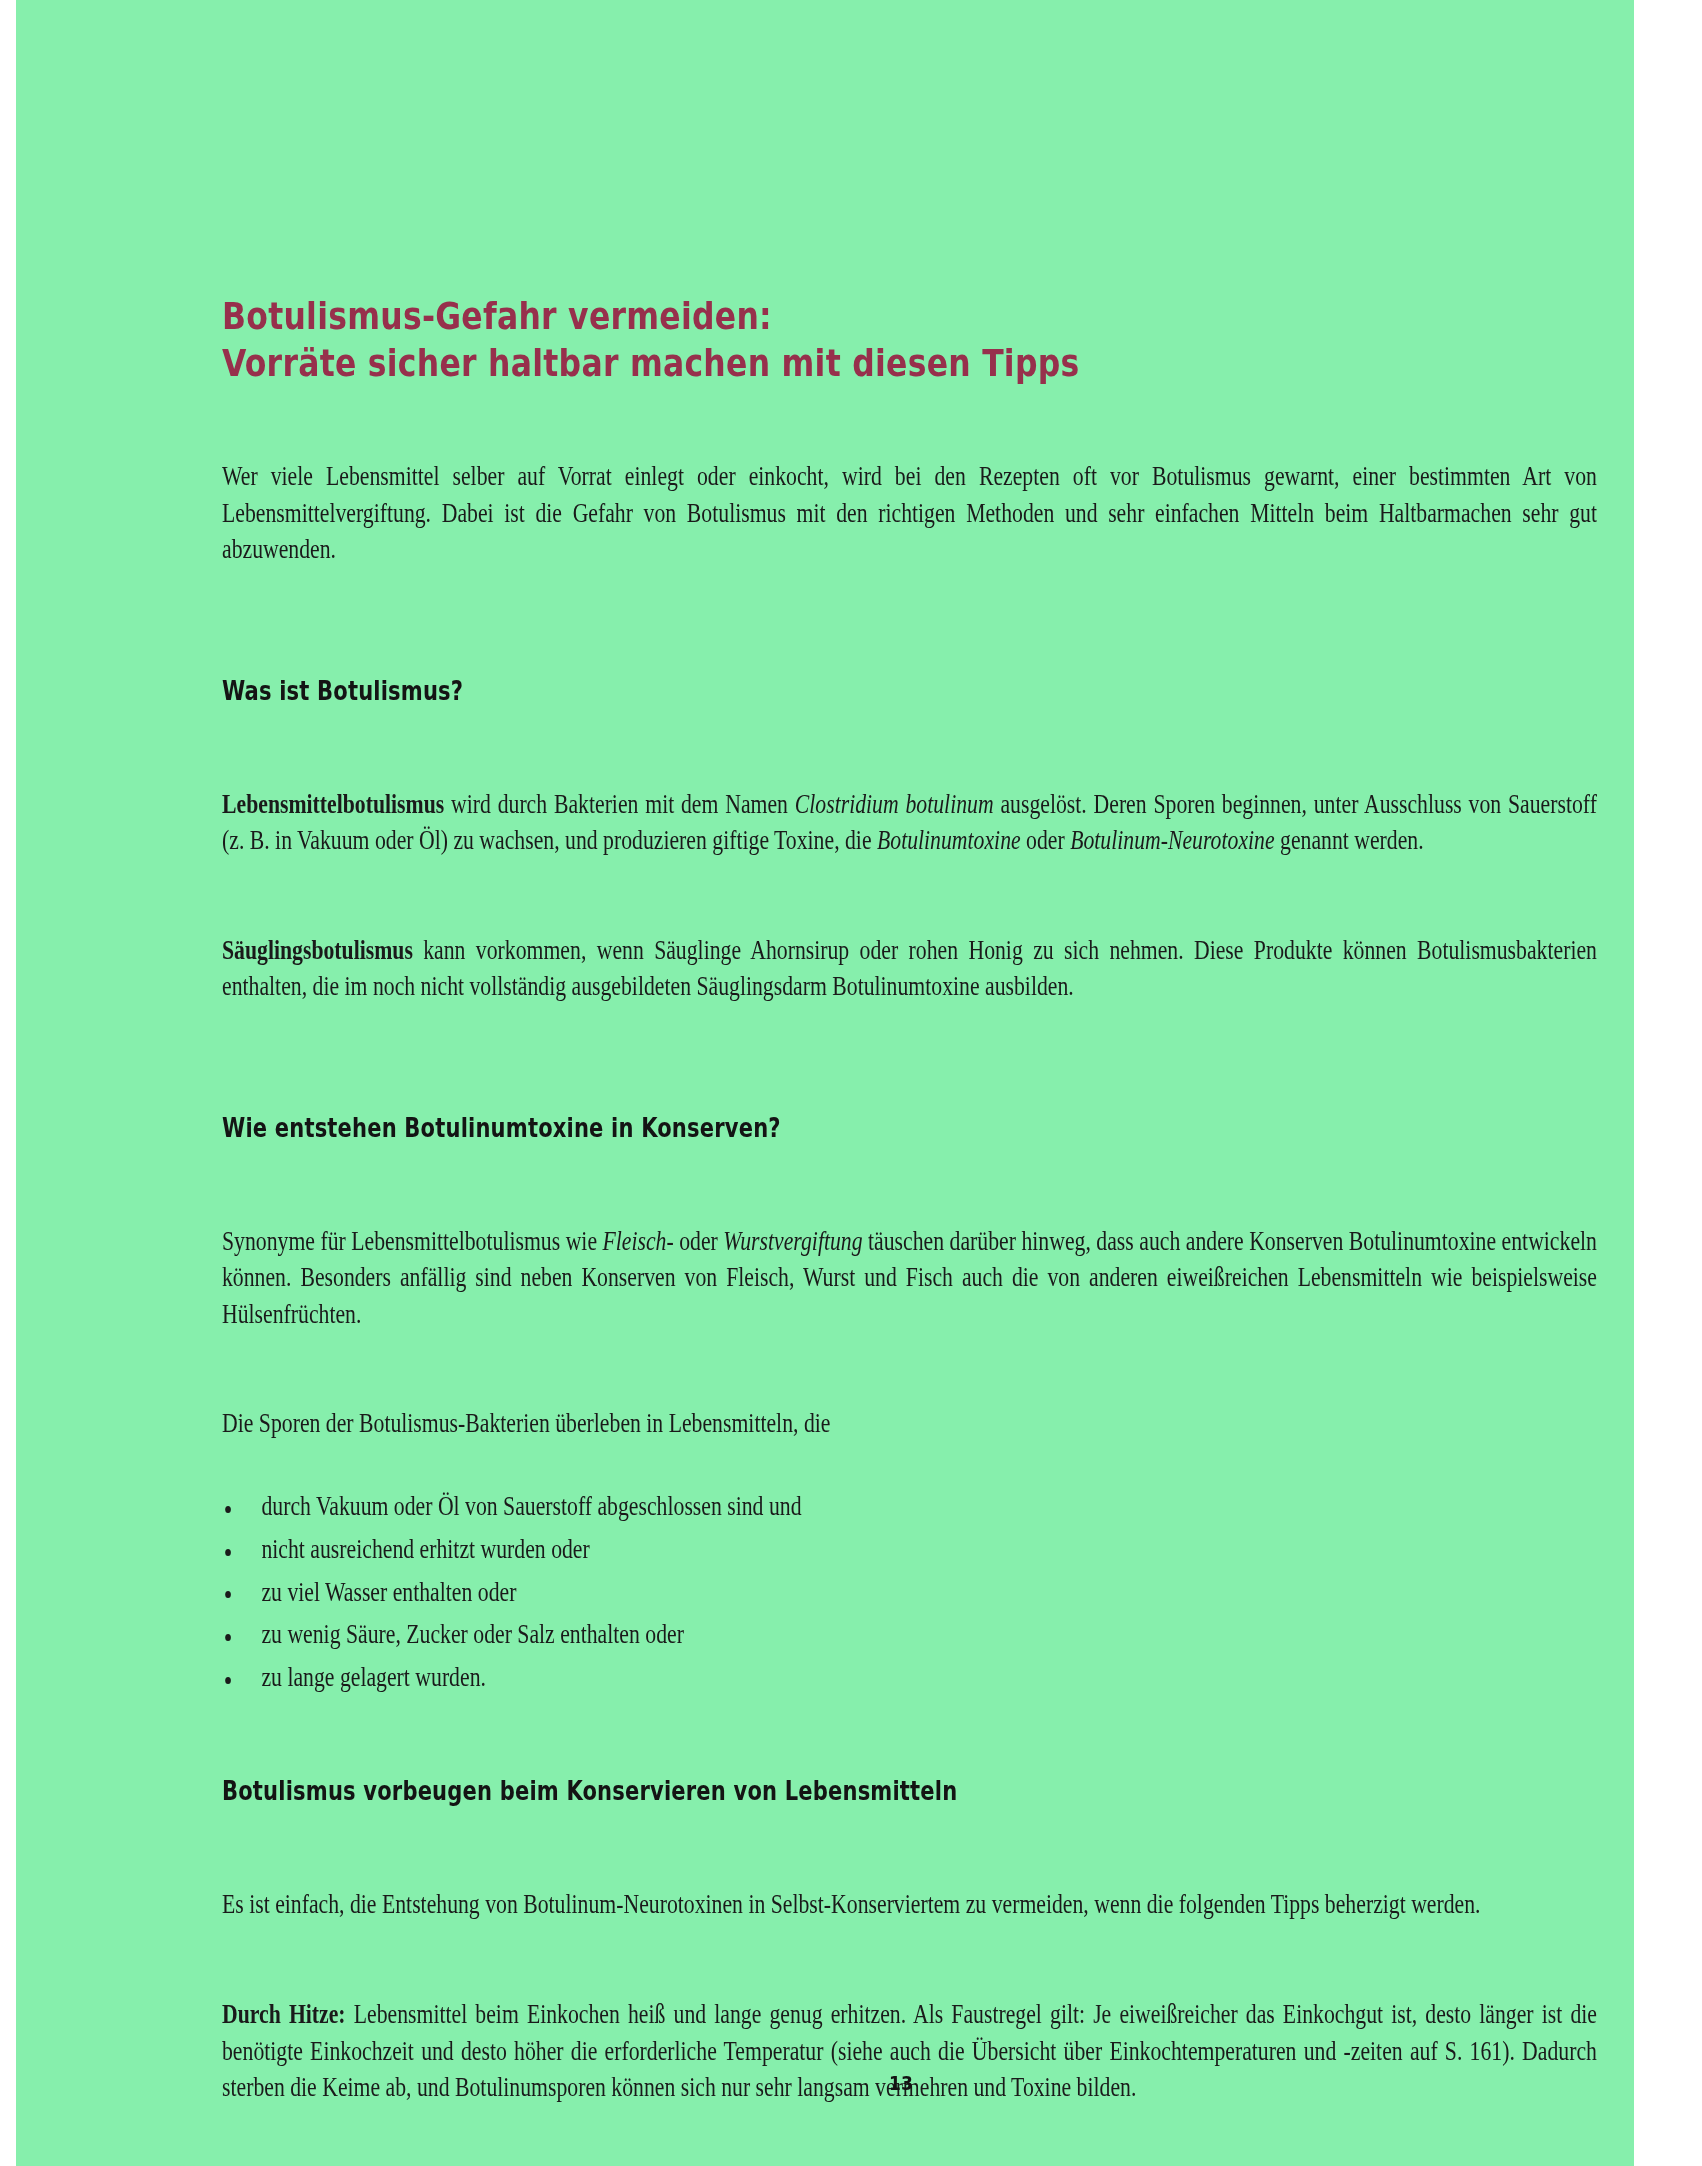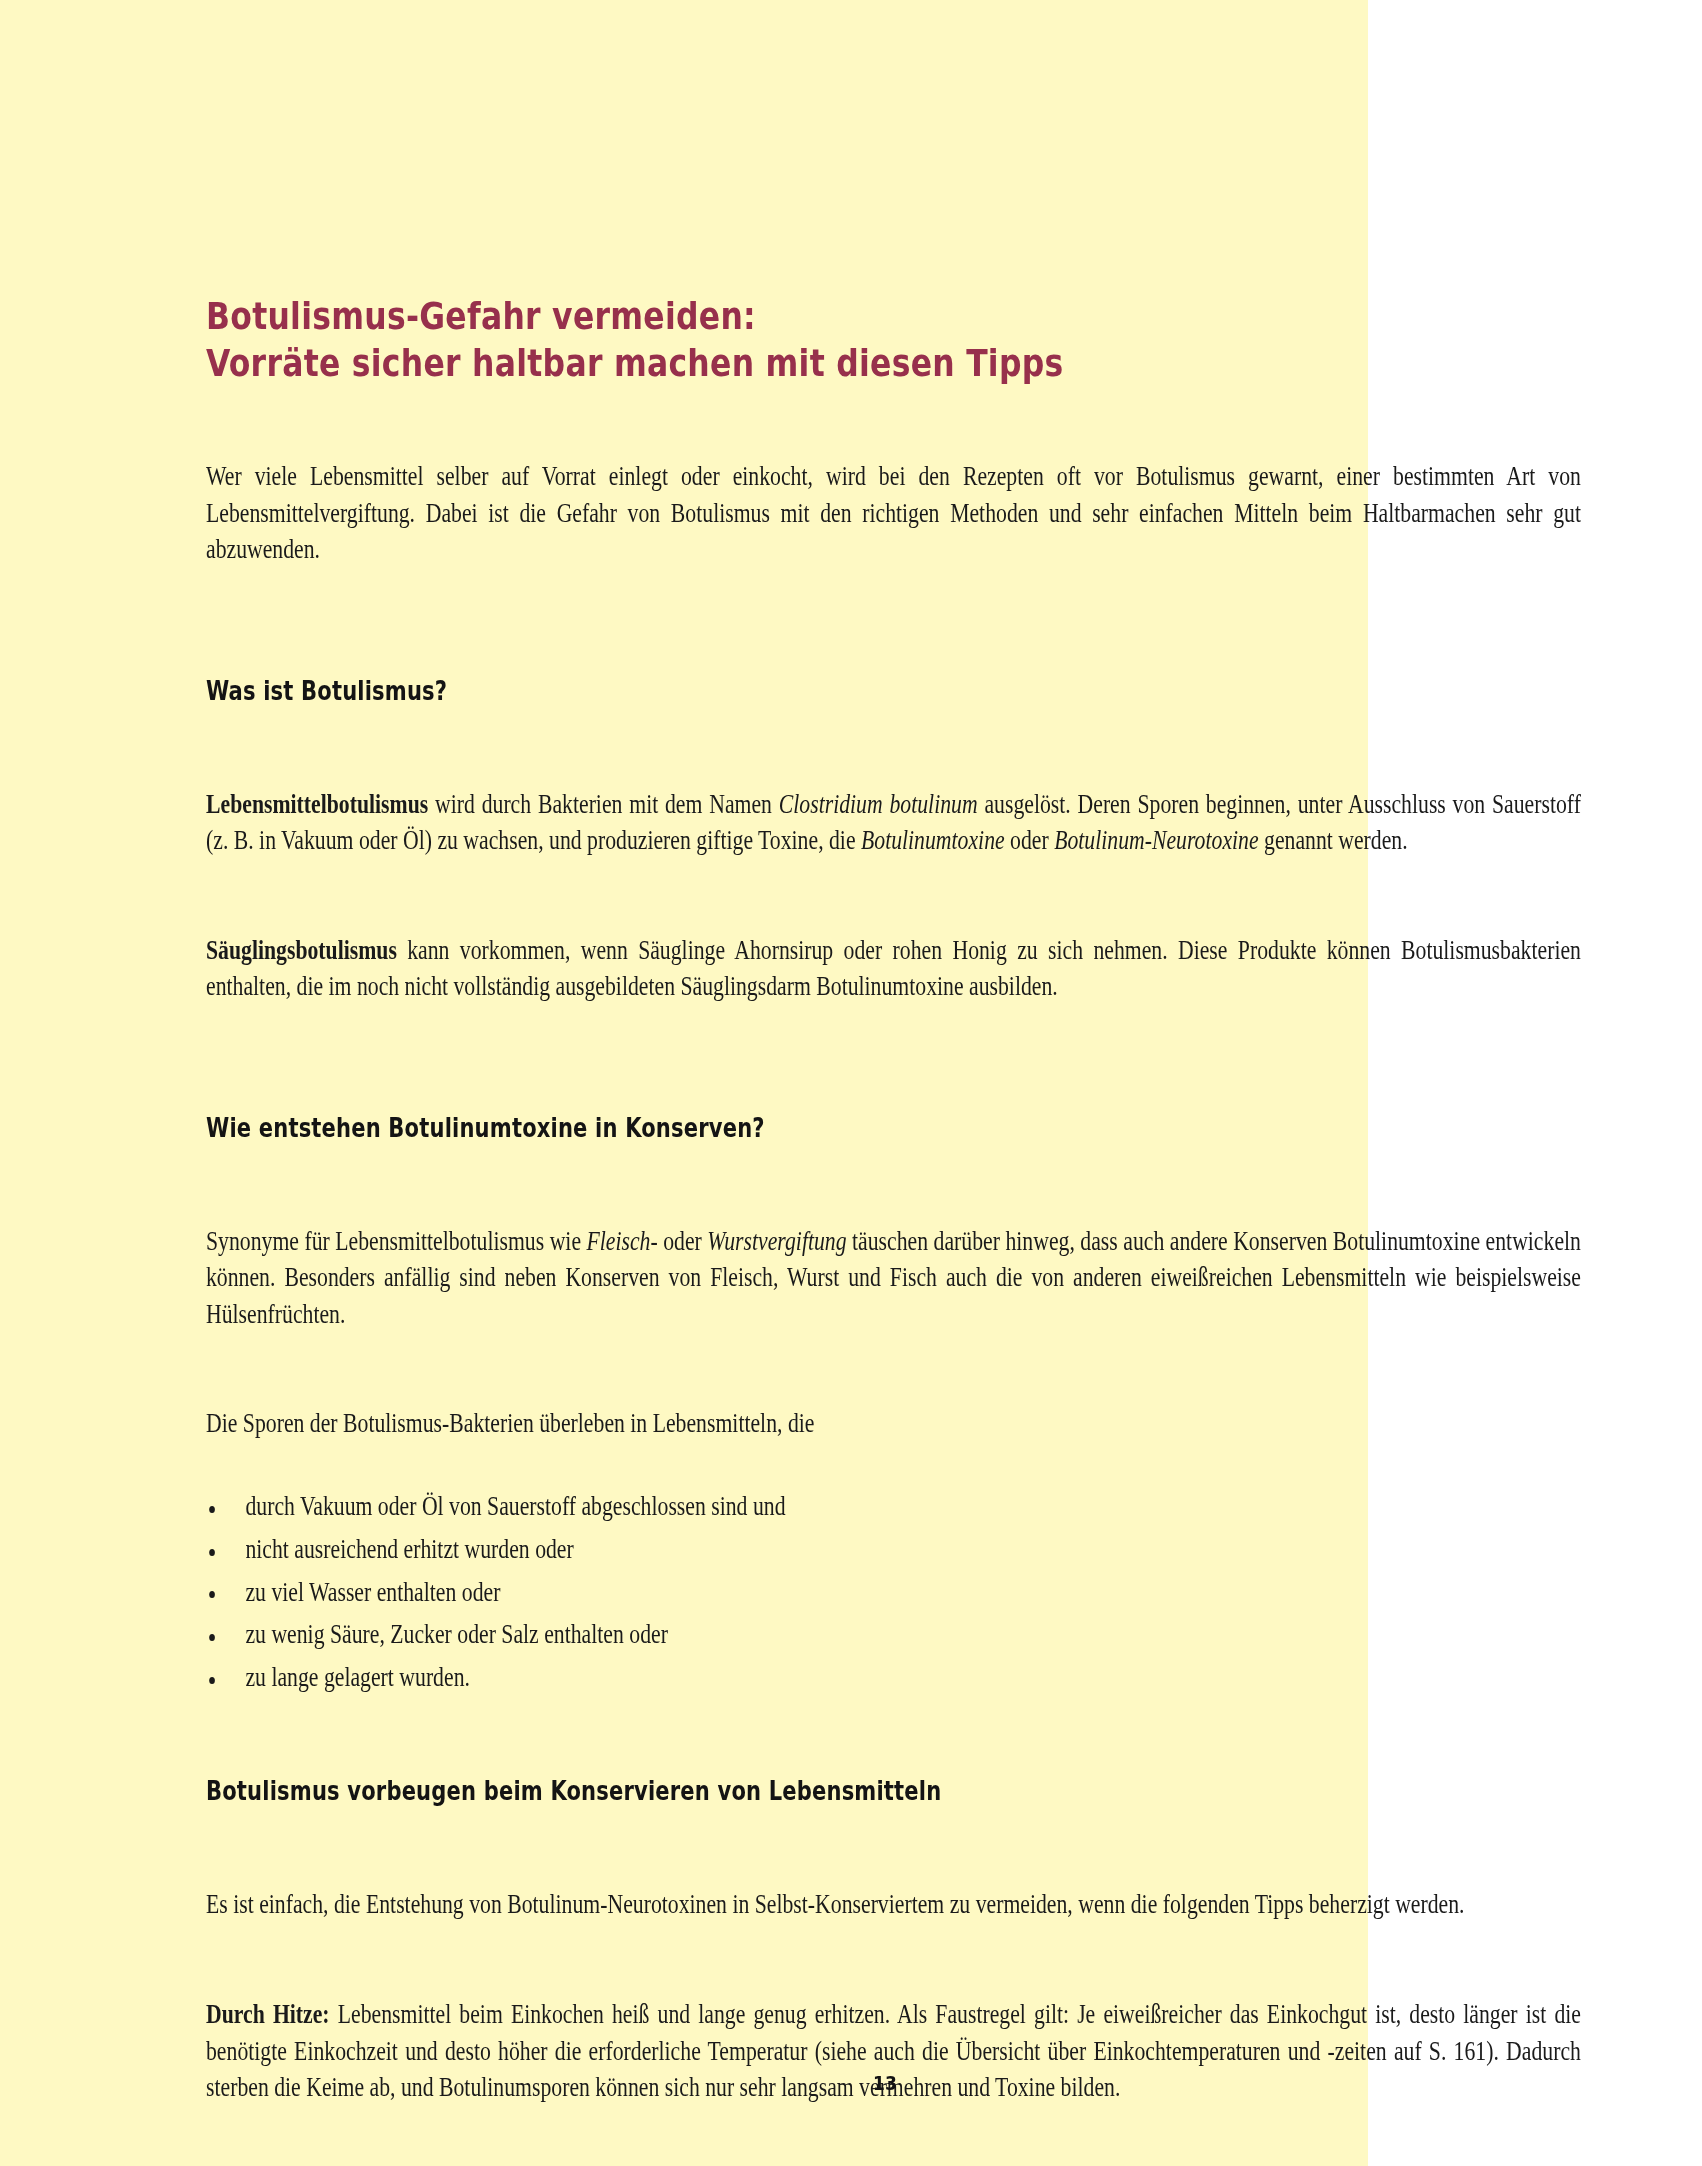--- a/index.html
+++ b/index.html
@@ -11,24 +11,24 @@
   body {
     width: 1702px;
     height: 2166px;
     position: relative;
     font-family: "Liberation Serif", "DejaVu Serif", serif;
     -webkit-font-smoothing: antialiased;
   }
 
   .page {
     position: absolute;
-    left: 0; top: 0;
-    width: 1368px;
+    left: 16px; top: 0;
+    width: 1618px;
     height: 2166px;
-    background: #fef9c3;
+    background: #86efac;
     box-sizing: border-box;
   }
 
   
   .content {
     position: absolute;
     left: 206px;
     top: 293px;
     width: 1375px;
   }

